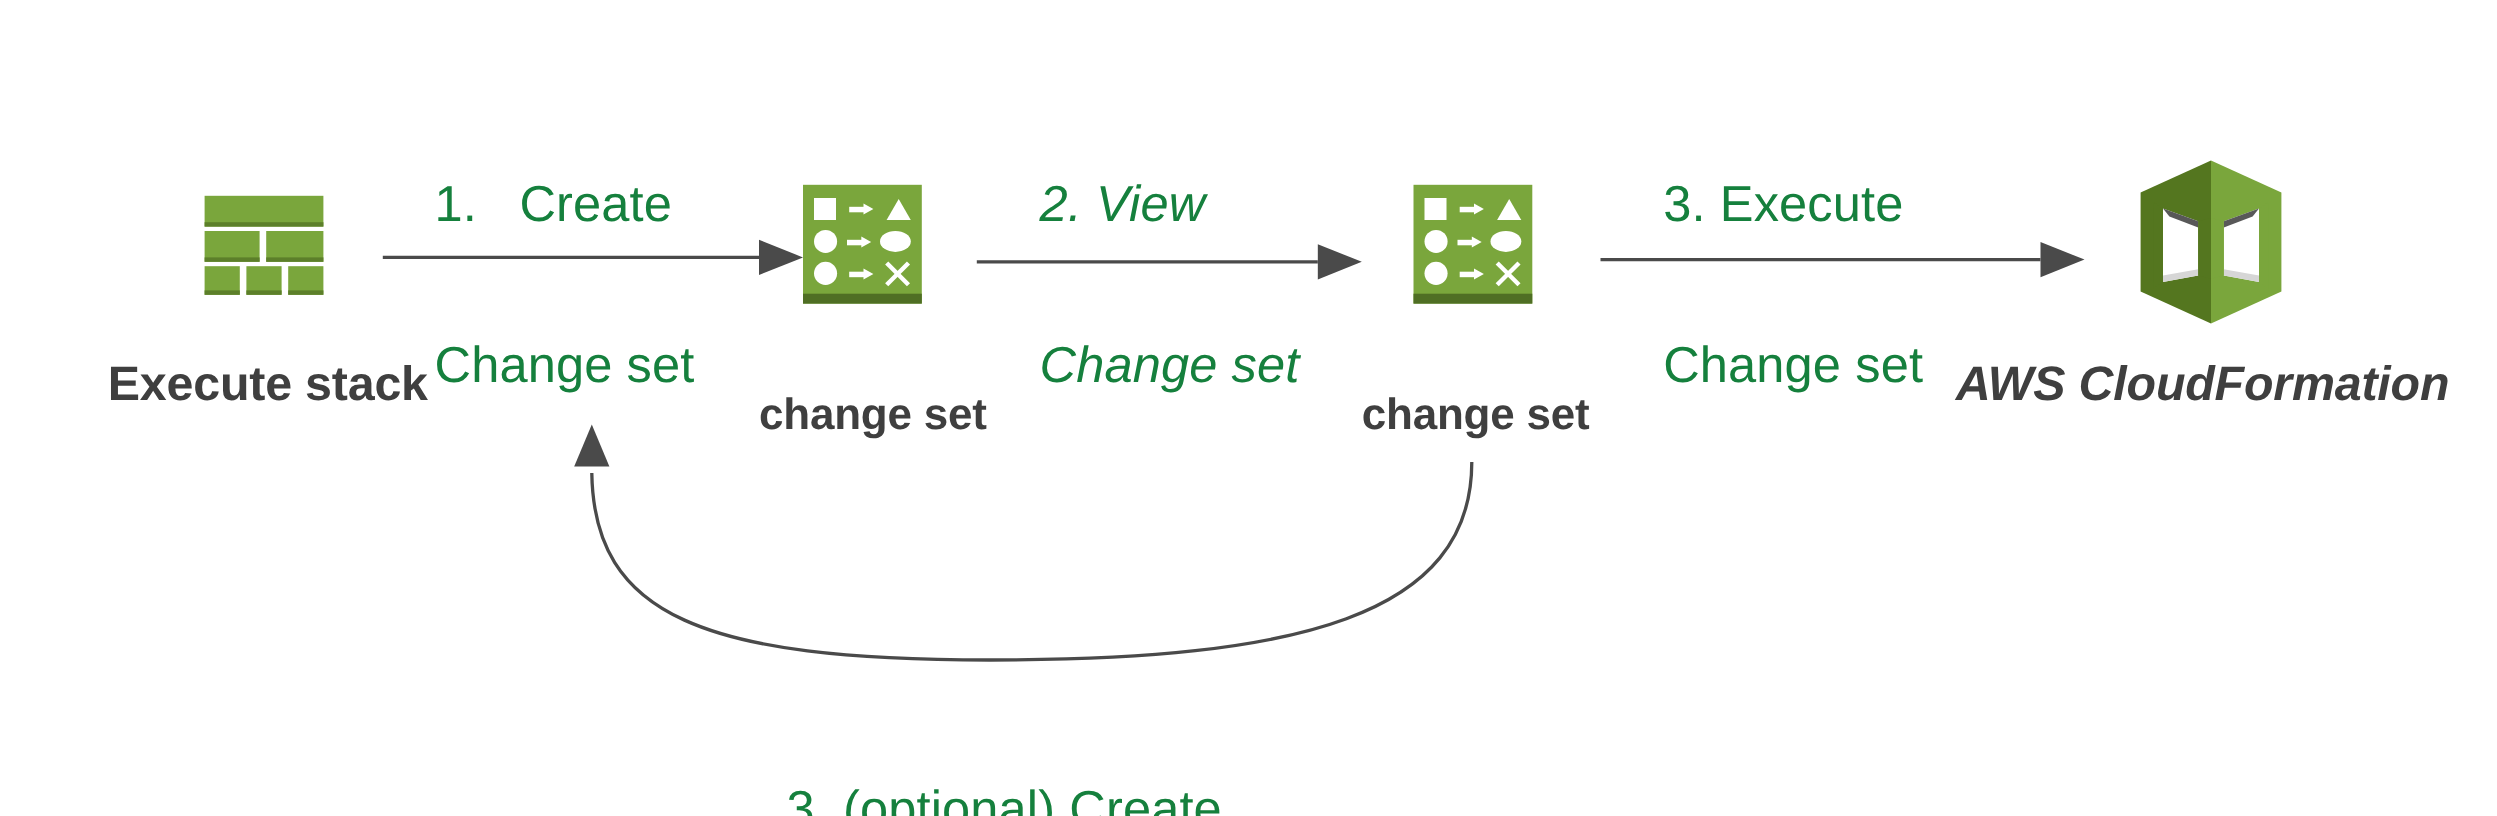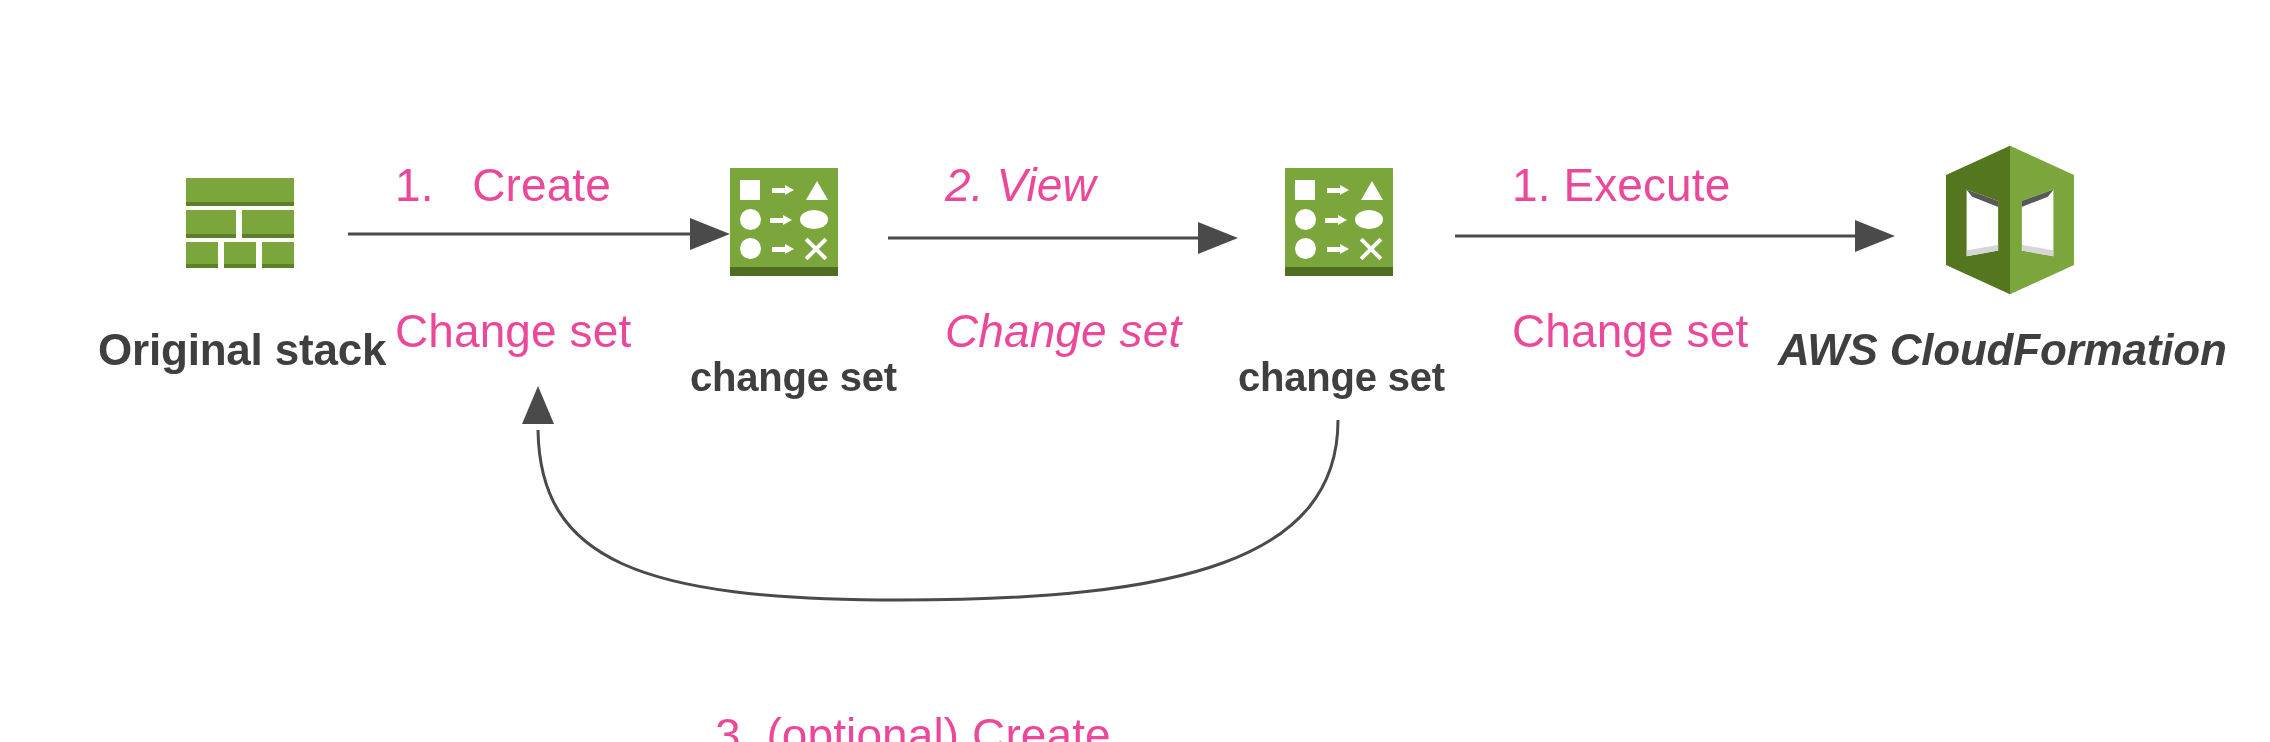--- a/index.html
+++ b/index.html
@@ -22,21 +22,21 @@
     left: 0;
     top: 0;
     width: 2270px;
     height: 742px;
   }
   .node {
     position: absolute;
   }
   .step-label {
     position: absolute;
-    color: #ec4899;
+    color: #15803d;
     font-size: 46px;
     line-height: 1.06;
     font-weight: 400;
     white-space: pre;
     letter-spacing: 0.1px;
   }
   .caption {
     position: absolute;
     color: #3f3f3f;
     font-size: 40px;
@@ -160,21 +160,21 @@
   <div class="node" style="left:186px; top:178px;">
     <div class="stack-icon">
       <div class="brick" style="left:0px;   top:0px;  width:108px; height:28px;"></div>
       <div class="brick" style="left:0px;   top:32px; width:50px;  height:28px;"></div>
       <div class="brick" style="left:56px;  top:32px; width:52px;  height:28px;"></div>
       <div class="brick" style="left:0px;   top:64px; width:32px;  height:26px;"></div>
       <div class="brick" style="left:38px;  top:64px; width:32px;  height:26px;"></div>
       <div class="brick" style="left:76px;  top:64px; width:32px;  height:26px;"></div>
     </div>
   </div>
-  <div class="caption big" style="left:98px; top:325px;">Original stack</div>
+  <div class="caption big" style="left:98px; top:325px;">Execute stack</div>
 
   <div class="node" style="left:730px; top:168px;">
     <div class="cs-icon">
       <div class="cs-rows">
         <div class="cs-row">
           <span class="shp sq"></span>
           <span class="mini-arrow">
               <span class="shaft"></span>
               <span class="head"></span>
             </span>
@@ -260,21 +260,21 @@
     <div>1.   Create</div>
     <div>Change set</div>
   </div>
 
   <div class="step-label" style="left:945px; top:63px;font-style:italic;">
     <div>2. View</div>
     <div>Change set</div>
   </div>
 
   <div class="step-label" style="left:1512px; top:63px;">
-    <div>1. Execute</div>
+    <div>3. Execute</div>
     <div>Change set</div>
   </div>
 
   <div class="step-label" style="left:715px; top:613px;">
     <div>3. (optional) Create</div>
     
   </div>
 
 </div>
 

